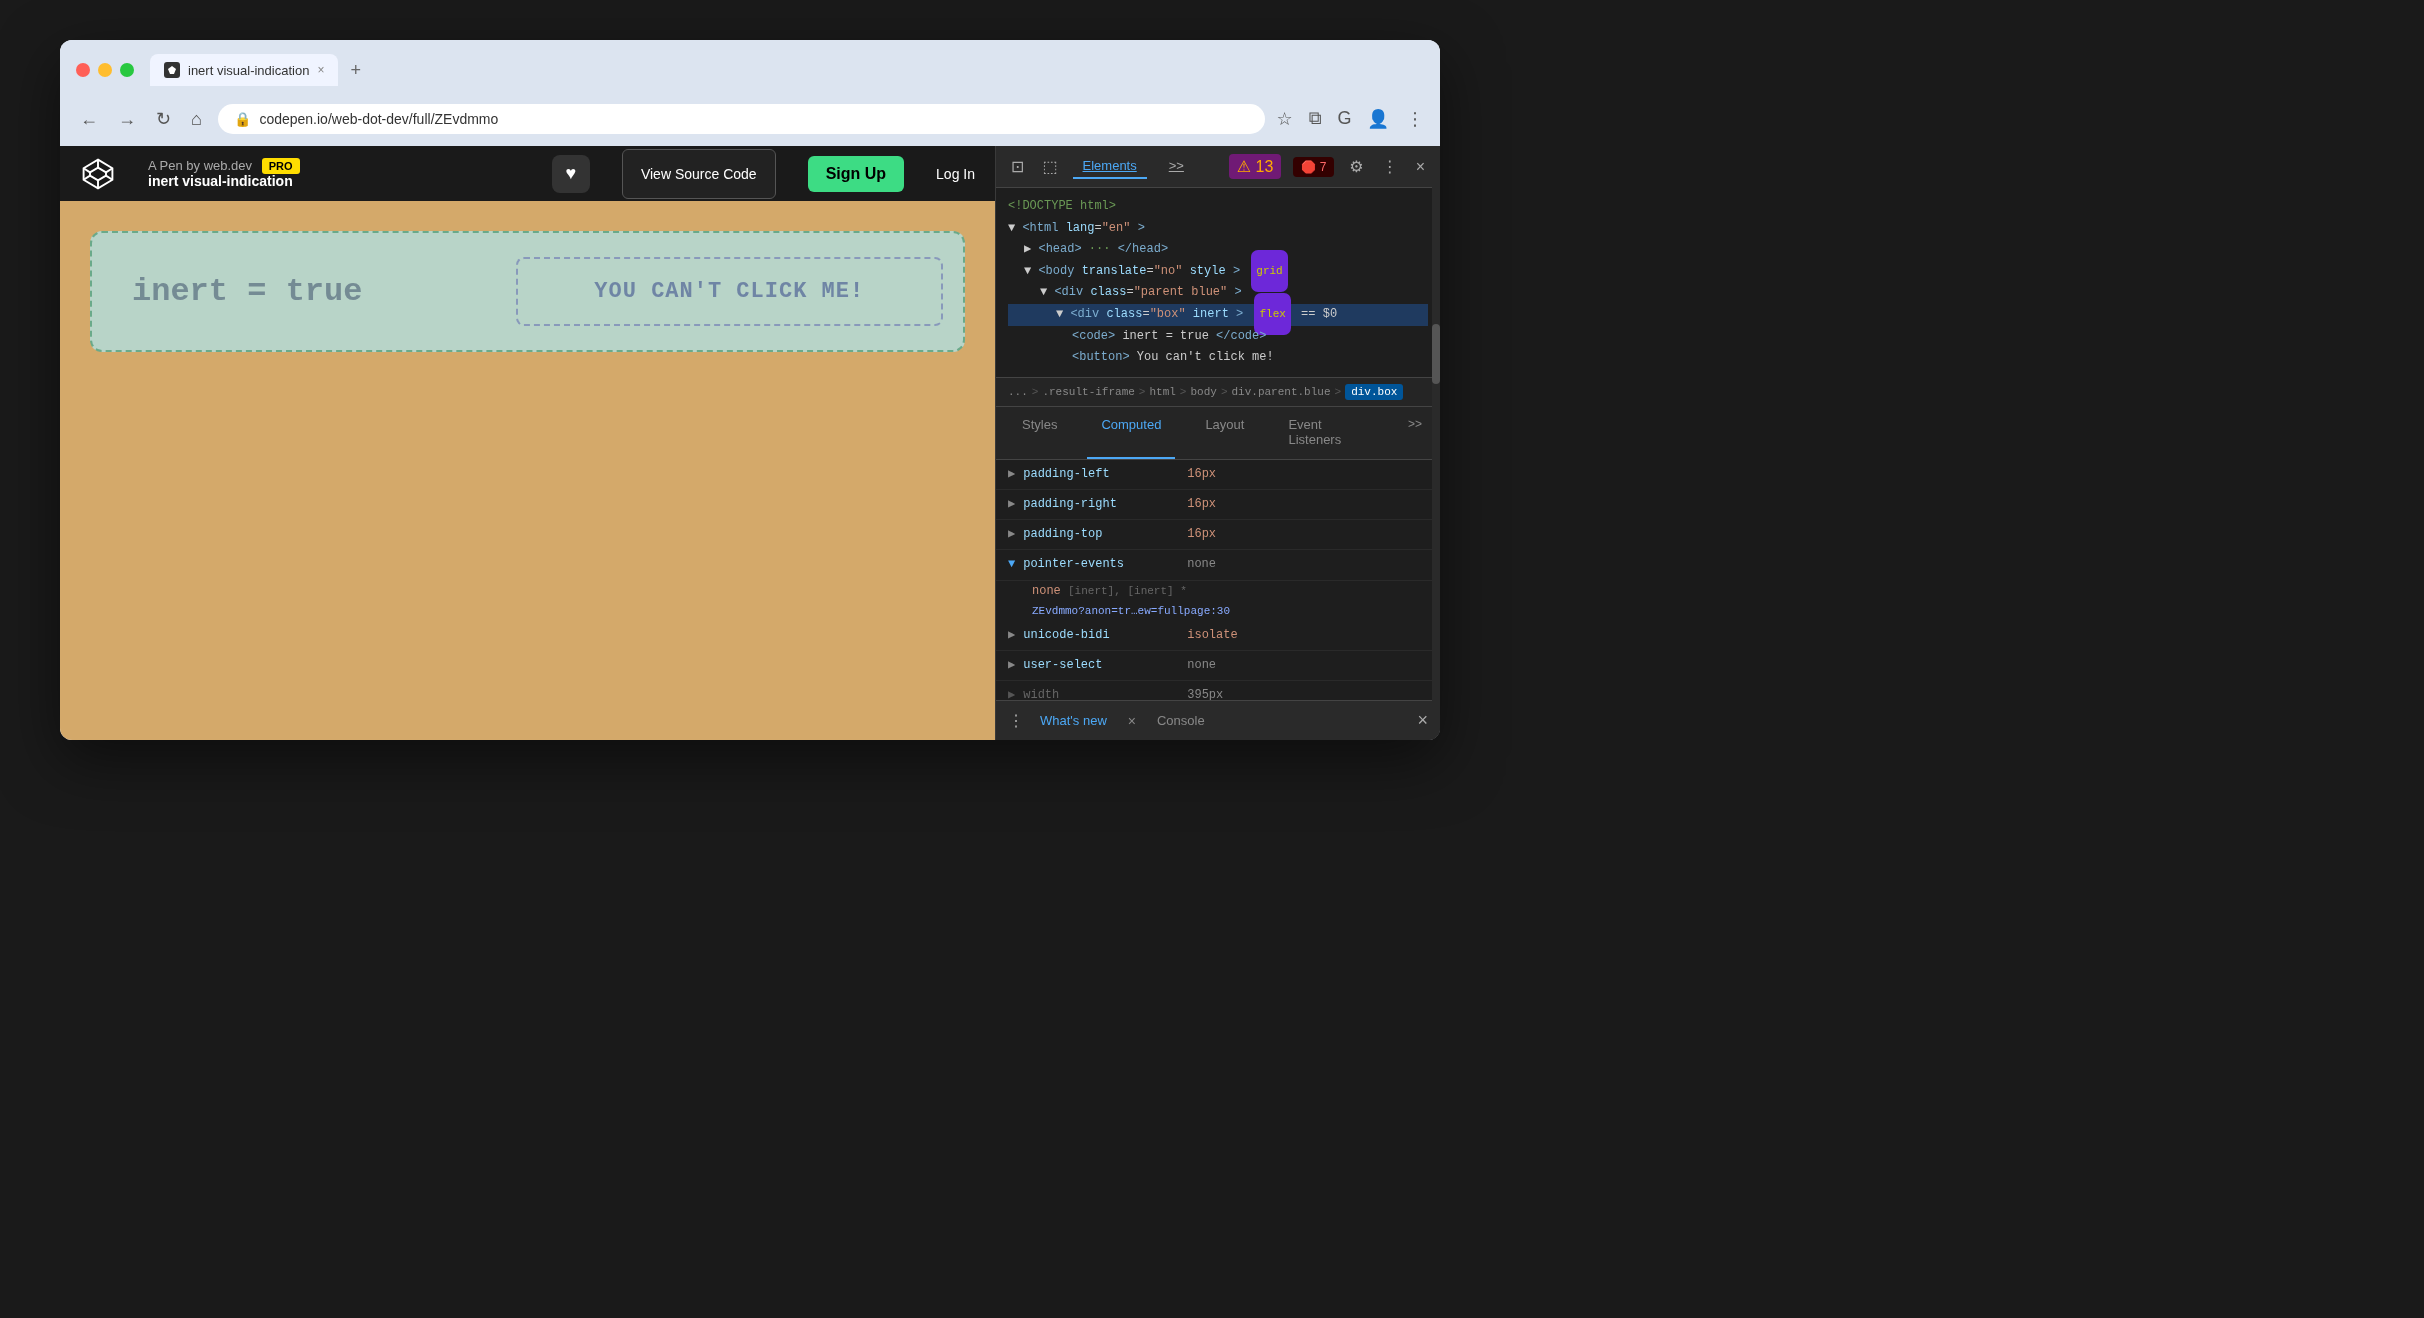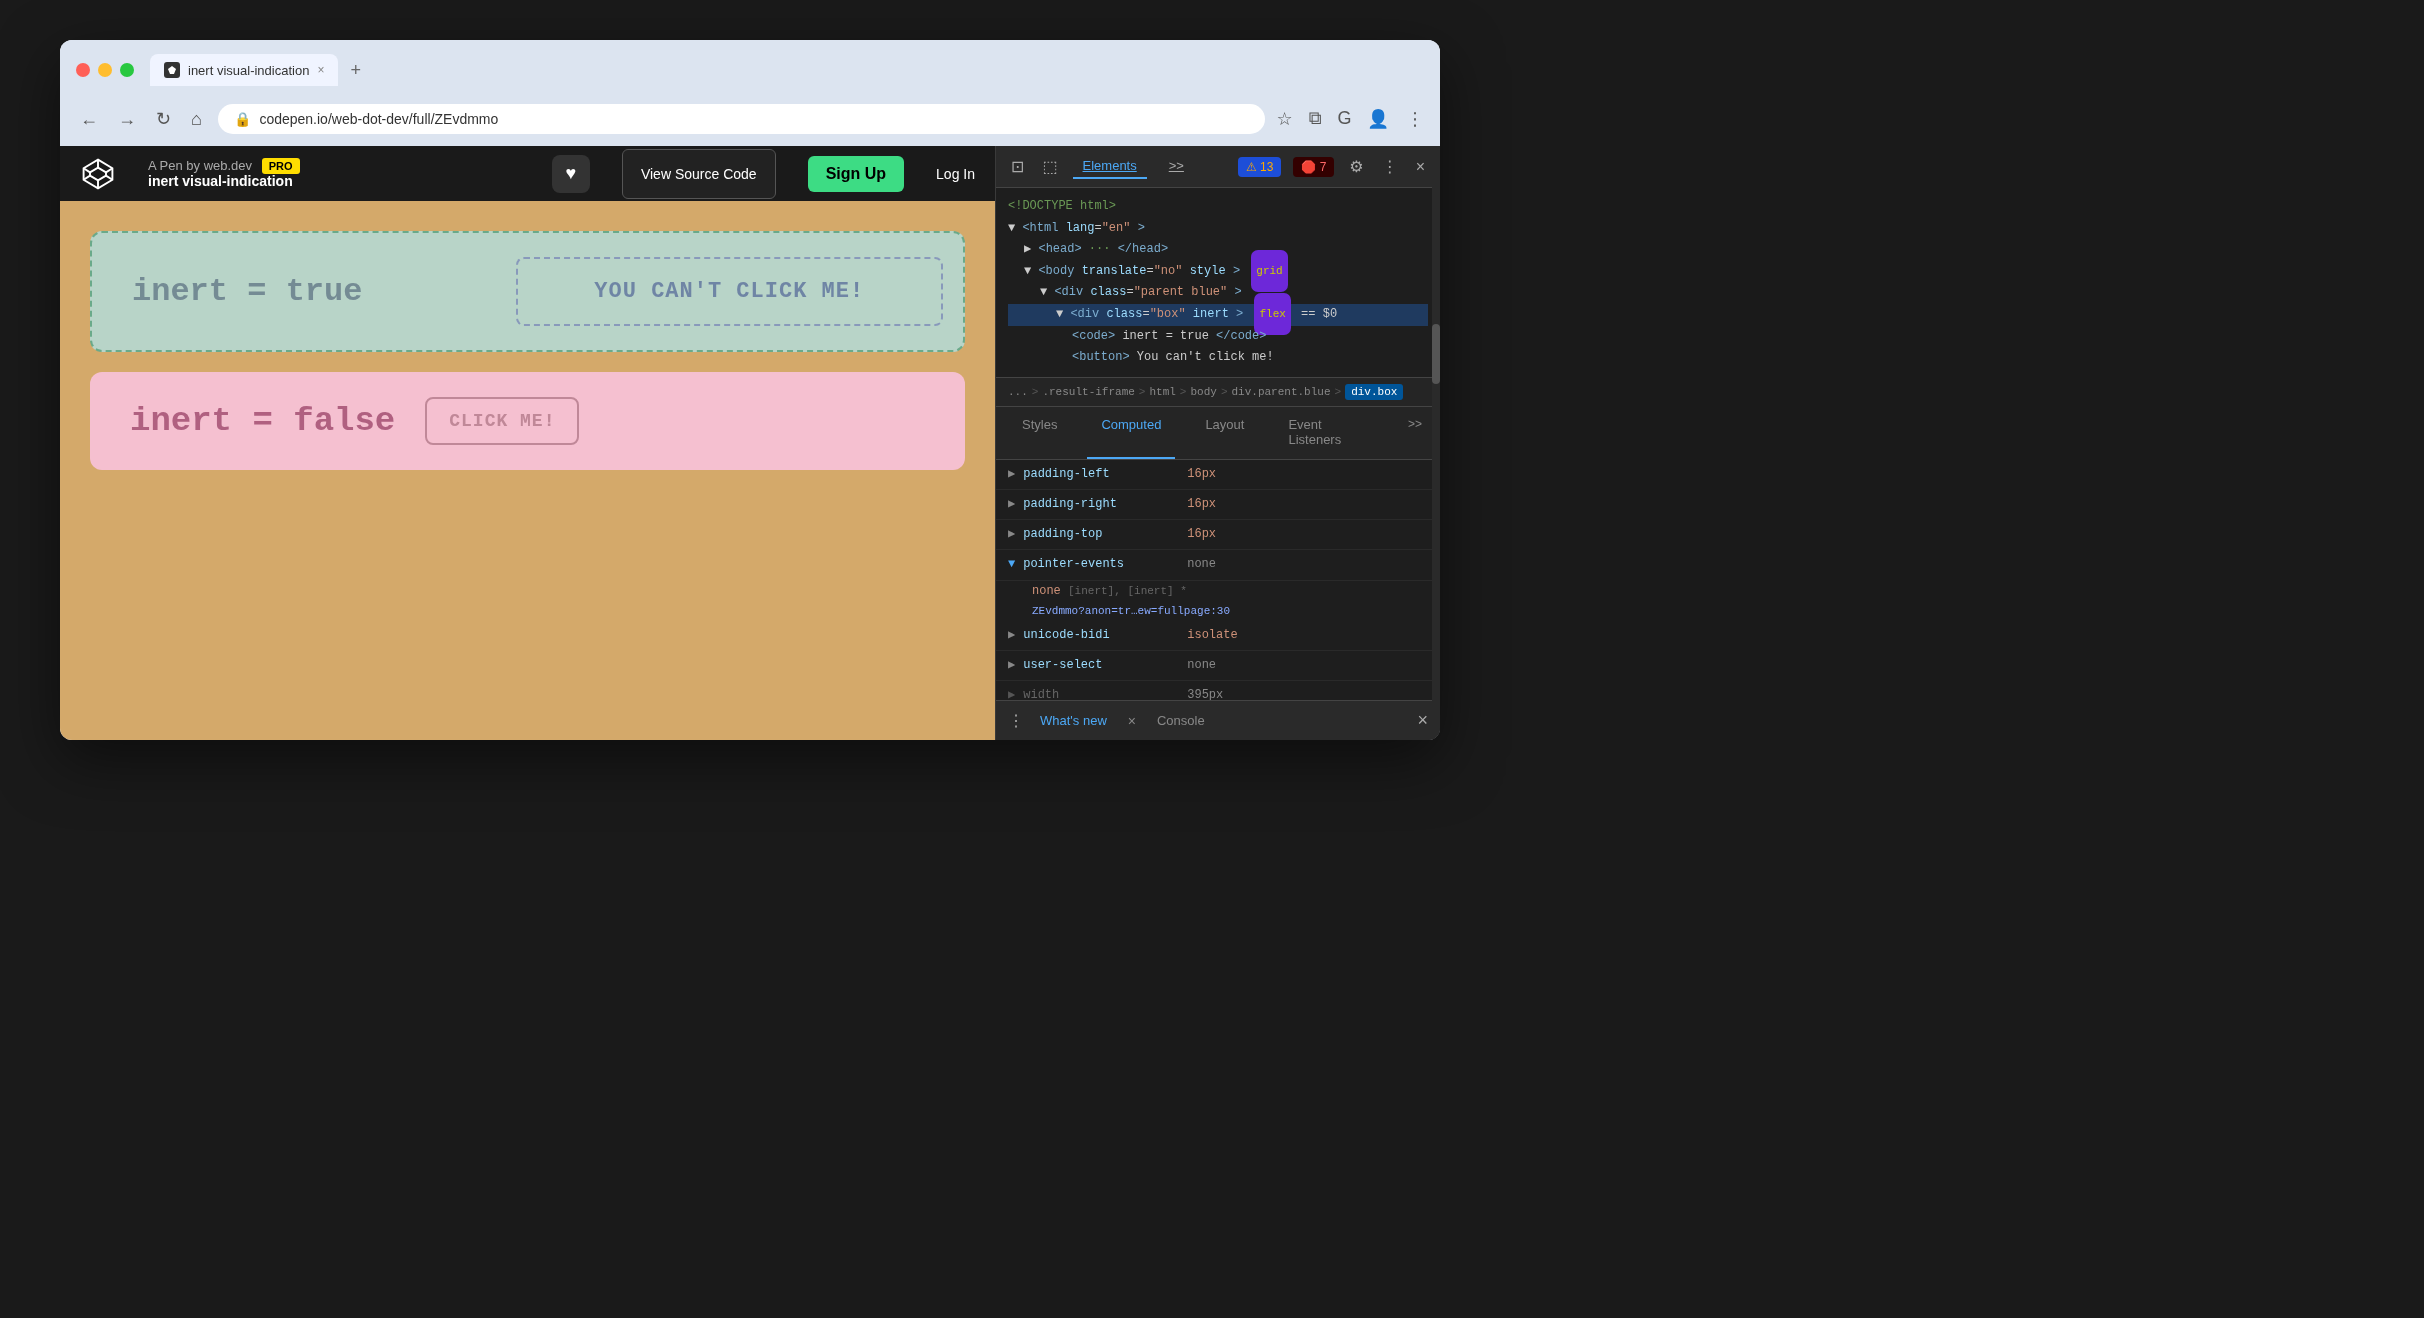--- a/index.html
+++ b/index.html
@@ -328,25 +328,25 @@
     }
 
     .devtools-tab.active {
       color: #4ca8f5;
       border-bottom-color: #4ca8f5;
     }
 
     .devtools-spacer { flex: 1; }
 
     .devtools-warning {
-      background: #1d4ed8;
+      background: #701a75;
       color: #ffaa00;
       padding: 3px 8px;
       border-radius: 4px;
-      font-size: 12px;
+      font-size: 16px;
     }
 
     .devtools-error {
       background: #330000;
       color: #ff6666;
       padding: 3px 8px;
       border-radius: 4px;
       font-size: 12px;
     }
 
@@ -625,24 +625,20 @@
         <button class="login-btn">Log In</button>
       </div>
 
       <div class="demo-area">
 
         <div class="inert-true-container">
           <div class="inert-label">inert = true</div>
           <button class="cant-click-btn">YOU CAN'T CLICK ME!</button>
         </div>
 
-        <div class="inert-false-container">
-          <span class="inert-false-label">inert = false</span>
-          <button class="click-me-btn">CLICK ME!</button>
-        </div>
       </div>
     </div>
 
     <div class="devtools-panel" style="position:relative;">
 
       <div class="devtools-toolbar">
         <span class="devtools-icon-btn">⊡</span>
         <span class="devtools-icon-btn">⬚</span>
         <span class="devtools-tab active">Elements</span>
         <span class="devtools-tab">&gt;&gt;</span>

